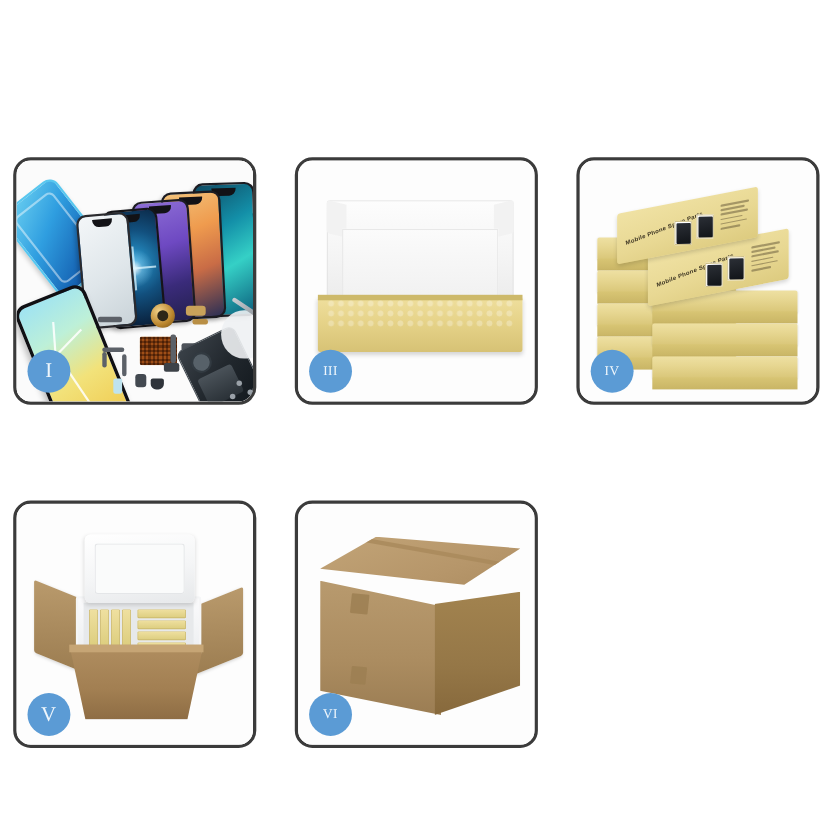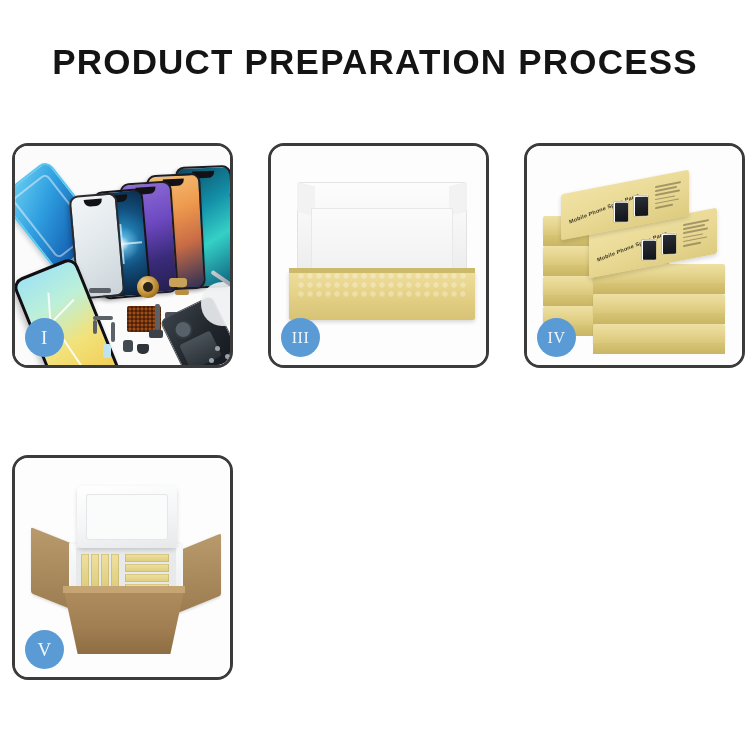--- a/index.html
+++ b/index.html
@@ -34,21 +34,21 @@
   }
   .stage{position:absolute;inset:0;overflow:hidden;background:#fdfdfd;}
 
   .badge{
     position:absolute;left:10px;bottom:8px;width:39px;height:39px;
     border-radius:50%;background:#5b9bd5;
     display:flex;align-items:center;justify-content:center;
     color:#eef6fc;font-family:"Liberation Serif","DejaVu Serif",serif;
     font-size:19px;letter-spacing:.5px;z-index:40;
   }
-  .badge.small{font-size:16px;}
+  .badge.small{font-size:12px;}
 
   
   .p1bg{position:absolute;inset:0;background:#fbfbfb;}
   .ph-fan{position:absolute;left:52px;top:18px;width:170px;height:130px;}
   .fp{position:absolute;border-radius:9px;box-shadow:-2px 2px 4px rgba(0,0,0,.22);}
   .fp.a{left:110px;top:2px;width:52px;height:118px;
       background:linear-gradient(150deg,#0f4a63 0%,#138fa8 35%,#35d0c6 62%,#0c5f7d 100%);
       border:2px solid #1c1c22;transform:rotate(-2deg);}
   .fp.b{left:82px;top:10px;width:50px;height:112px;
       background:linear-gradient(160deg,#f2c27a 0%,#ef9b4e 32%,#c96c46 62%,#2b2f55 100%);
@@ -205,21 +205,20 @@
   .s-seam{position:absolute;left:8px;top:10px;width:168px;height:4px;background:#a98a5c;
       transform:rotate(10deg);opacity:.85;}
   .tape{position:absolute;background:#9c7f52;opacity:.85;border-radius:1px;}
 </style>
 </head>
 <body>
 
 <div class="page">
 
   <div class="header">
-    <div class="title">PRODUCT PREPARATION PROCESS</div>
   </div>
 
   <div class="grid">
 
     <div class="panel">
       <div class="stage">
         <div class="p1bg"></div>
 
         <div class="adh"></div>
         <div class="adh-chip"></div>
@@ -382,15 +381,29 @@
           </div>
 
           <div class="foamlid"></div>
           <div class="c-front"></div>
           <div class="c-ridge"></div>
         </div>
       </div>
       <div class="badge">V</div>
     </div>
 
+    <div class="panel">
+      <div class="stage">
+        <div class="ship">
+          <div class="s-top">
+              <div class="s-seam"></div>
+            </div>
+          <div class="s-front"></div>
+          <div class="s-side"></div>
+          <div class="tape" style="left:28px;top:52px;width:16px;height:18px;transform:rotate(6deg);"></div>
+          <div class="tape" style="left:28px;top:118px;width:14px;height:16px;transform:rotate(6deg);"></div>
+        </div>
+      </div>
+      <div class="badge small">VI</div>
+    </div>
 
   </div>
 </div>
 
 </body></html>

